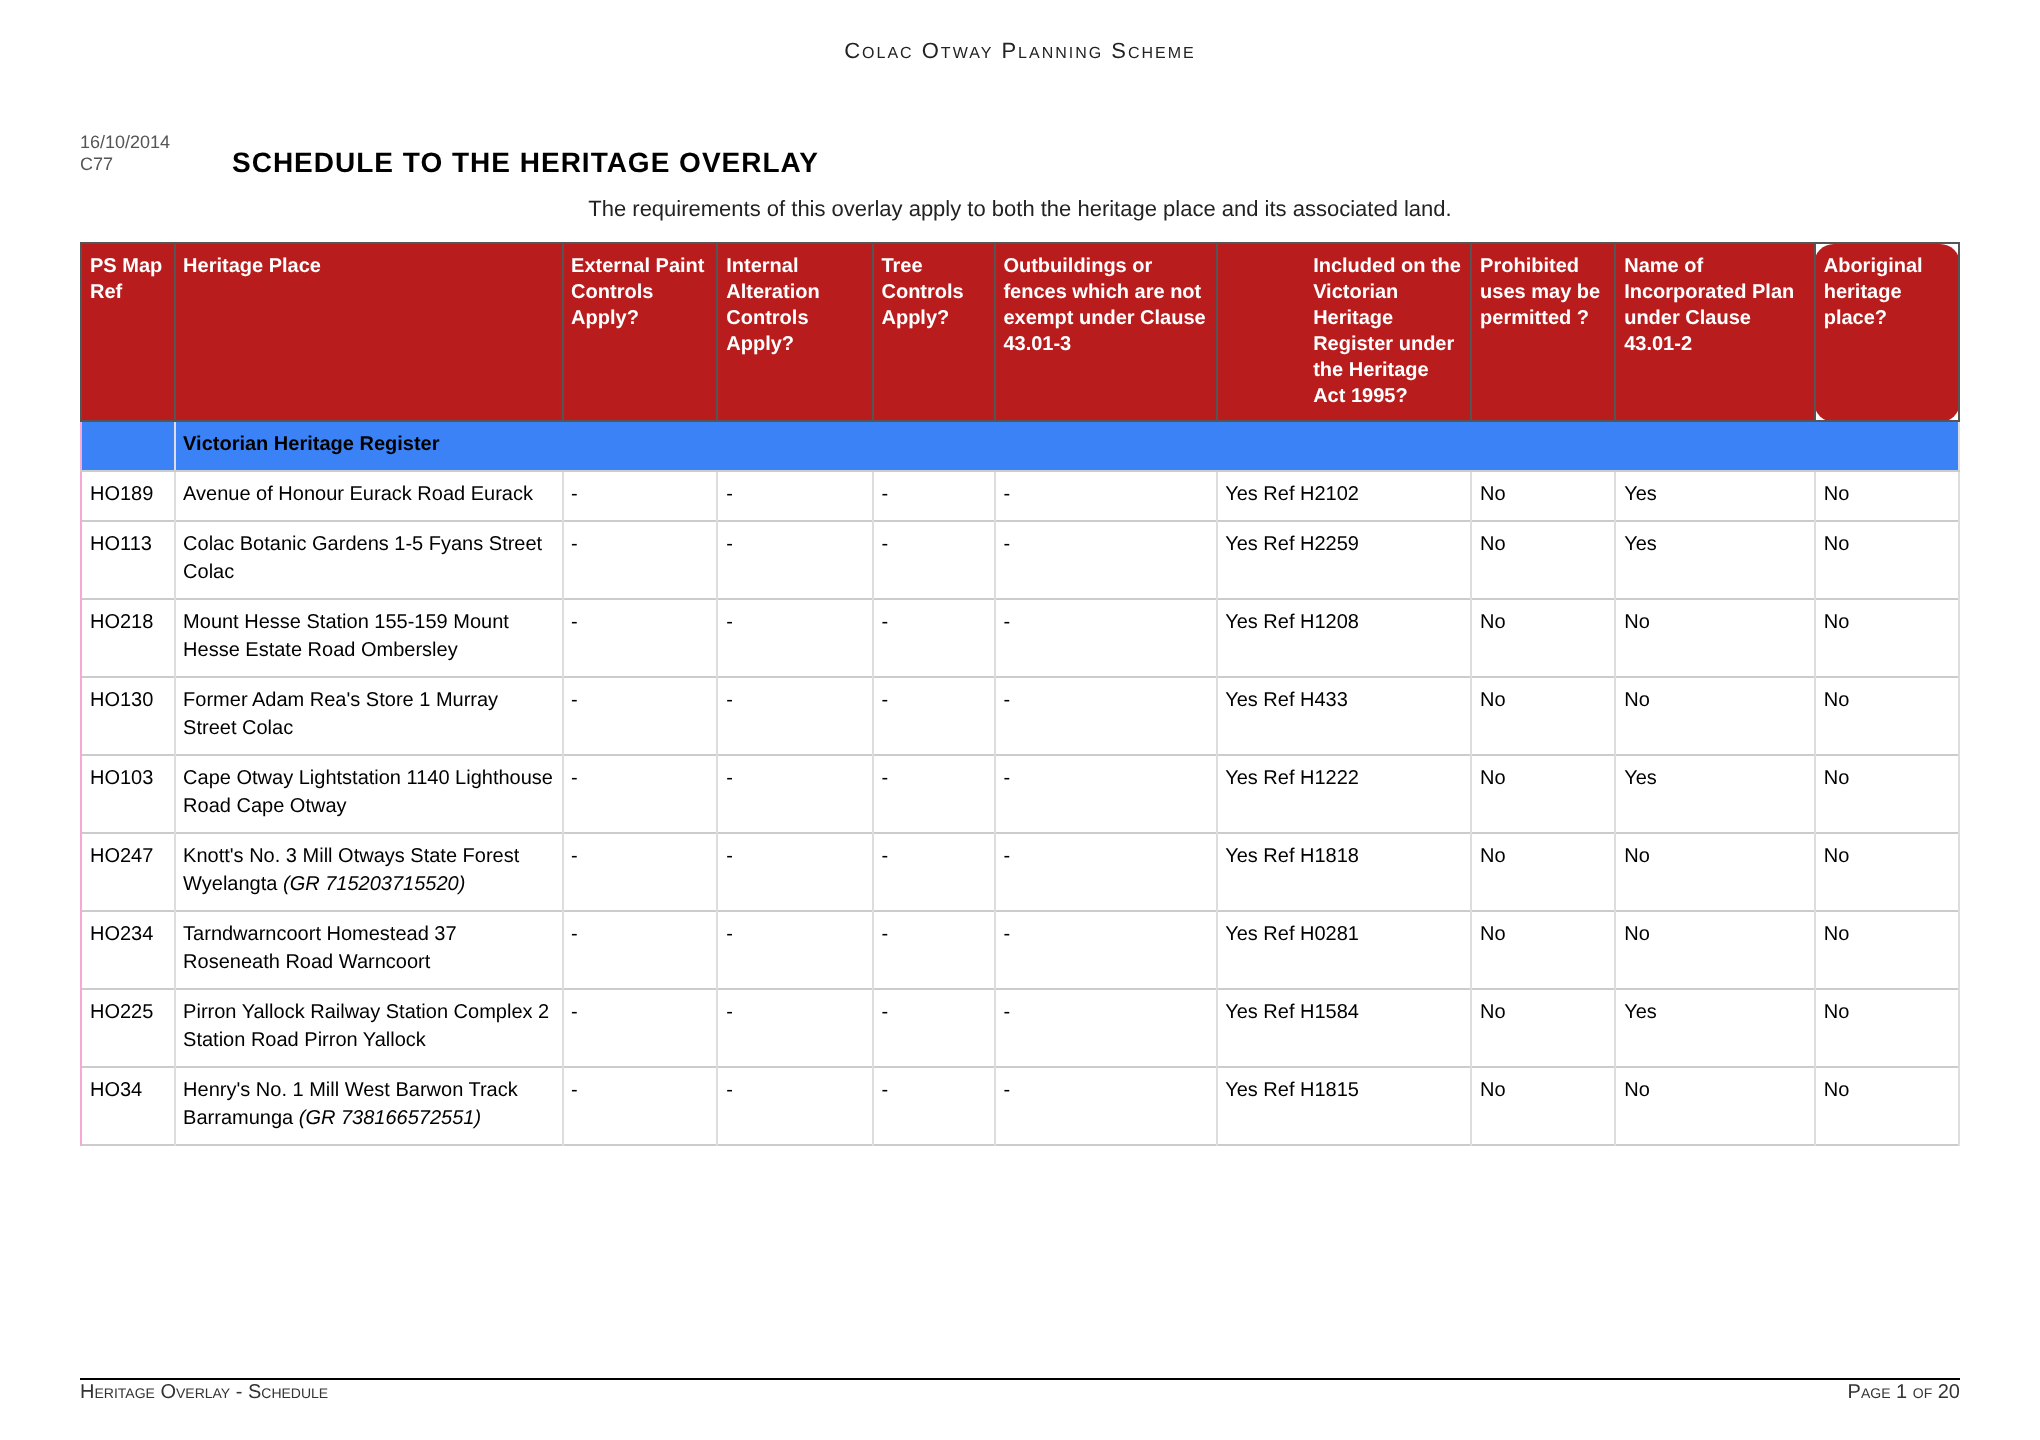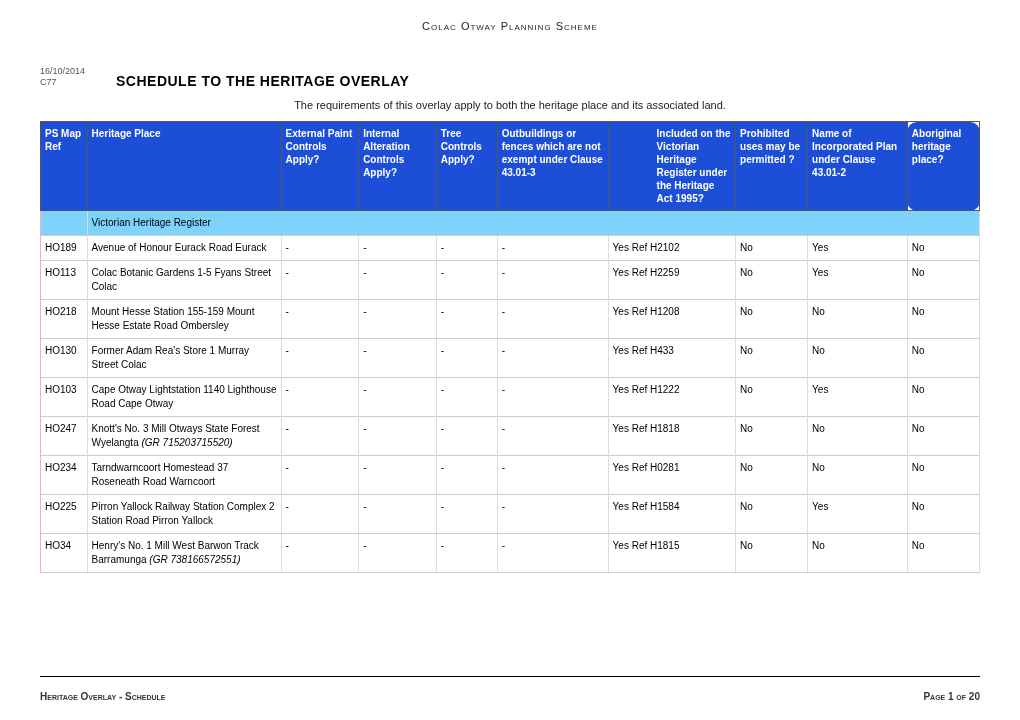--- a/index.html
+++ b/index.html
@@ -49,39 +49,39 @@
       font-size: 11px;
       margin-bottom: 10px;
       color: #222;
     }
     table {
       width: 100%;
       border-collapse: collapse;
       font-size: 10px;
     }
     thead tr {
-      background: #1d4ed8;
+      background: #b91c1c;
       color: #fff;
     }
     thead th {
       padding: 5px 4px;
       text-align: left;
       vertical-align: top;
       font-weight: bold;
       font-size: 10px;
       border: 1px solid #555;
       line-height: 1.3;
     }
     tbody tr {
       border-bottom: 1px solid #ccc;
     }
     tbody tr.section-header td {
-      font-weight: normal;
+      font-weight: bold;
       padding: 5px 4px;
-      background: #7dd3fc;
+      background: #3b82f6;
       border-bottom: 1px solid #ccc;
     }
     tbody td {
       padding: 5px 4px;
       vertical-align: top;
       border-right: 1px solid #ddd;
       line-height: 1.4;
     }
     tbody td:first-child {
       border-left: 1px solid #f9a8d4;
@@ -90,22 +90,21 @@
       position: absolute;
       bottom: 18px;
       left: 40px;
       right: 40px;
       display: flex;
       justify-content: space-between;
       font-size: 10px;
       font-variant: small-caps;
       color: #333;
       border-top: 1px solid #000;
-      padding-top: 14px;
-      font-weight: bold;
+      padding-top: 1px;
     }
   </style>
 </head>
 <body>
 
 <div class="page">
   <div class="top-title">Colac Otway Planning Scheme</div>
 
   <div class="header-row">
     <div class="date-ref">

